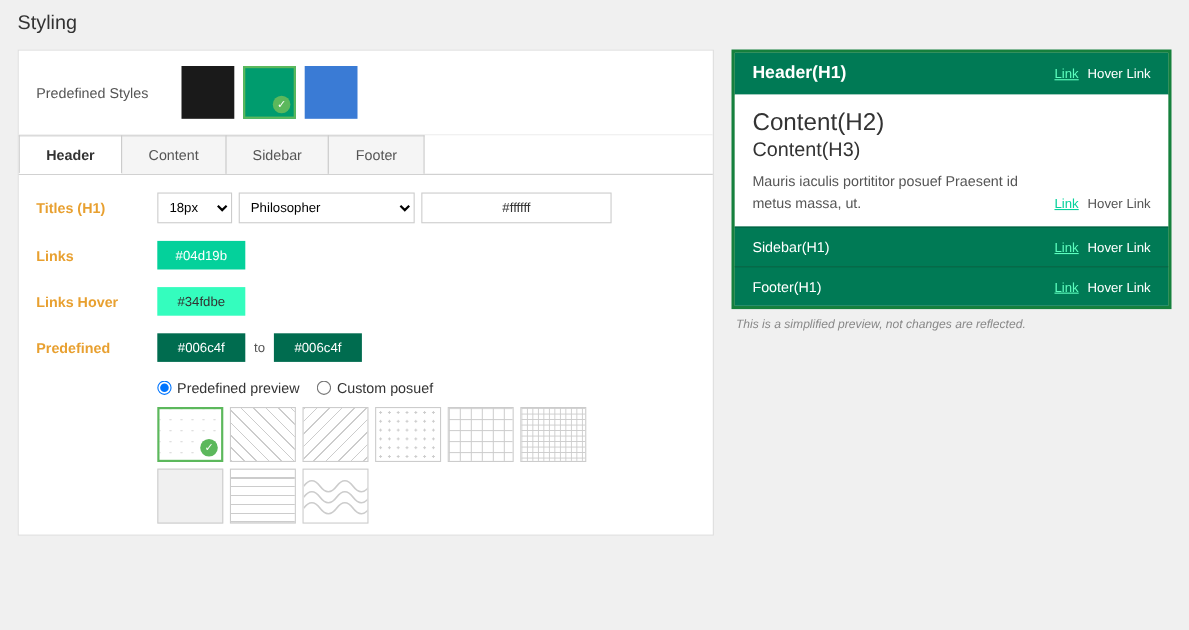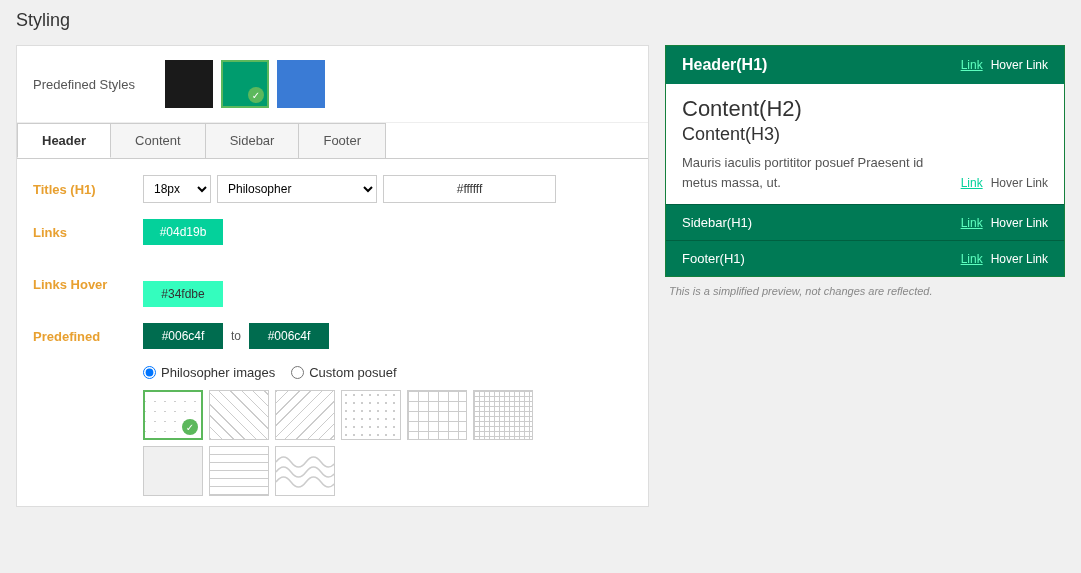--- a/index.html
+++ b/index.html
@@ -140,21 +140,21 @@
       color: #fff;
       border: none;
       padding: 4px 8px;
       font-size: 12px;
       height: 26px;
       cursor: pointer;
       min-width: 80px;
       text-align: center;
     }
     .color-links { background: #04d19b; }
-    .color-hover { background: #34fdbe; color: #333; margin-top: 20px; }
+    .color-hover { background: #34fdbe; color: #333; }
     .color-bg1 { background: #006c4f; color: #fff; }
     .color-bg2 { background: #006c4f; color: #fff; }
     .color-hex {
       background: none;
       border: 1px solid #ccc;
       padding: 4px 8px;
       font-size: 12px;
       height: 28px;
       min-width: 80px;
       color: #333;
@@ -268,21 +268,21 @@
     .pattern-wave {
       background: #fff;
       position: relative;
     }
     
     .right-panel {
       width: 400px;
       flex-shrink: 0;
     }
     .preview-container {
-      border: 1px solid #15803d;
+      border: 3px solid #15803d;
     }
     .preview-header {
       background: #007a55;
       color: #fff;
       padding: 10px 16px;
       display: flex;
       align-items: center;
       justify-content: space-between;
     }
     .preview-header-title {
@@ -431,21 +431,21 @@
             <button class="color-input color-bg1">#006c4f</button>
             <span class="to-label">to</span>
             <button class="color-input color-bg2">#006c4f</button>
           </div>
         </div>
 
         <div class="bg-image-section">
           <div class="radio-row">
             <label class="radio-option">
               <input type="radio" name="bg-type" checked="" style="">
-              <span>Philosopher images</span>
+              <span>Predefined preview</span>
             </label>
             <label class="radio-option">
               <input type="radio" name="bg-type" style="">
               <span>Custom posuef</span>
             </label>
           </div>
 
           <div class="patterns-grid">
             <div class="pattern-swatch pattern-x selected">
               <div class="pattern-swatch-check">✓</div>

